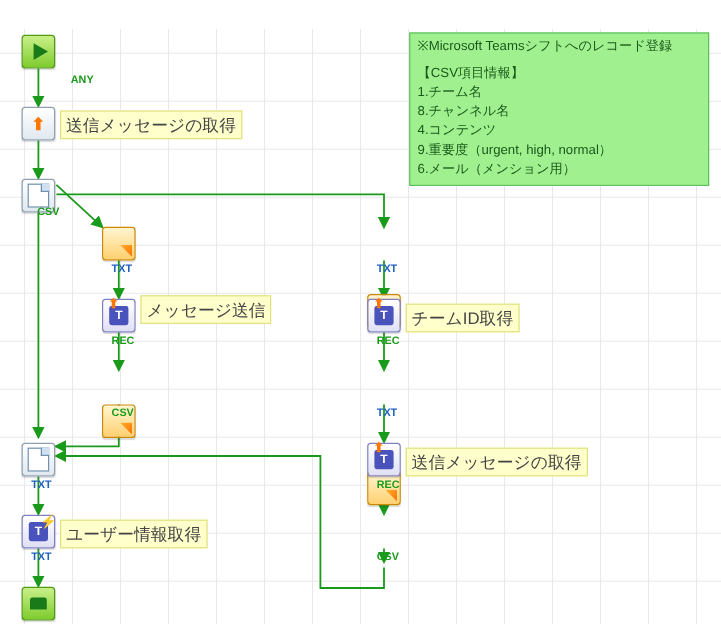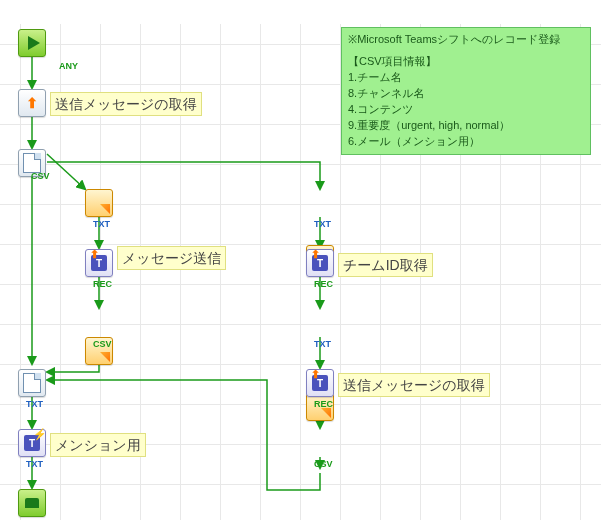--- a/index.html
+++ b/index.html
@@ -167,21 +167,21 @@
 
 <div class="node n-file" style="left:18px; top:345px;">
       <div class="file-body"></div>
     </div>
 <span class="badge b-blue" style="left:25px; top:376px;">TXT</span>
 
 <div class="node n-teams" style="left:18px; top:405px;">
       <span class="redbolt">⚡</span>
       <div class="t-badge">T</div>
     </div>
-<div class="label" style="left:50px; top:409px;">メンション用</div>
+<div class="label" style="left:50px; top:409px;">ユーザー情報取得</div>
 <span class="badge b-blue" style="left:25px; top:436px;">TXT</span>
 
 <div class="node n-green" style="left:18px; top:465px;">
       <div class="stop"></div>
     </div>
 
 <div class="node n-script" style="left:85px; top:165px;"></div>
 <span class="badge b-blue" style="left:92px; top:196px;">TXT</span>
 
 <div class="node n-teams" style="left:85px; top:225px;">

